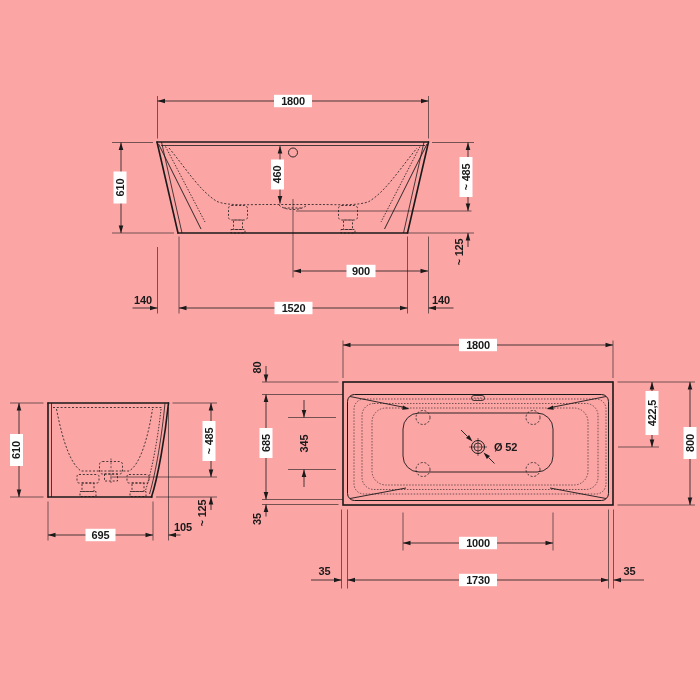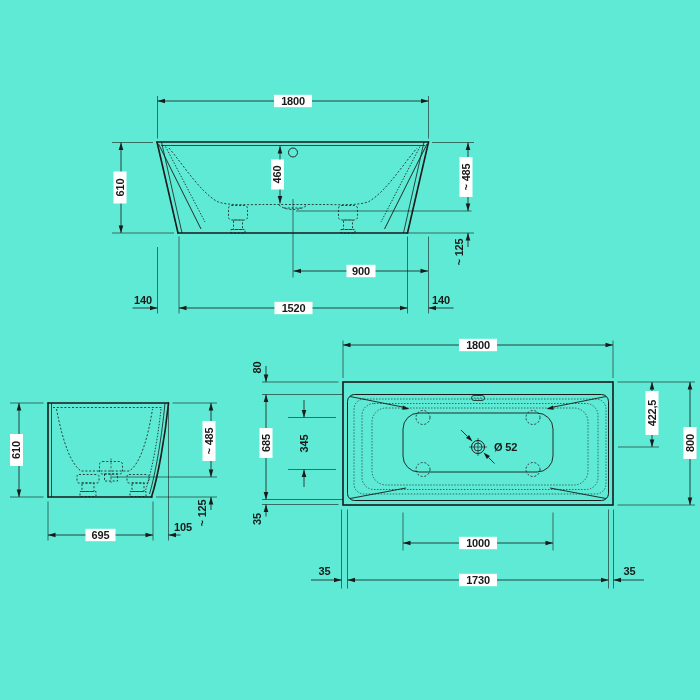--- a/index.html
+++ b/index.html
@@ -1,16 +1,16 @@
 <!DOCTYPE html>
 <html><head>
 <meta charset="utf-8">
 <style>
   html,body{margin:0;padding:0;background:#fff;}
-  #stage{position:relative;width:700px;height:700px;background:#5eead4;overflow:hidden;
+  #stage{position:relative;width:700px;height:700px;background:#fca5a5;overflow:hidden;
          font-family:"Liberation Sans",sans-serif;}
   svg{display:block;}
   .bold{stroke:#1a1a1a;stroke-width:1.6;fill:none;stroke-linecap:round;}
   .med{stroke:#1a1a1a;stroke-width:1;fill:none;}
   .thin{stroke:#1a1a1a;stroke-width:0.8;fill:none;}
   .xthin{stroke:#1a1a1a;stroke-width:0.6;fill:none;}
   .obj{stroke:#1a1a1a;stroke-width:0.9;fill:none;}
   .dot{stroke-dasharray:2,1.8;}
   .dot2{stroke-dasharray:1.5,1.5;}
   .arr{fill:#1a1a1a;stroke:none;}

